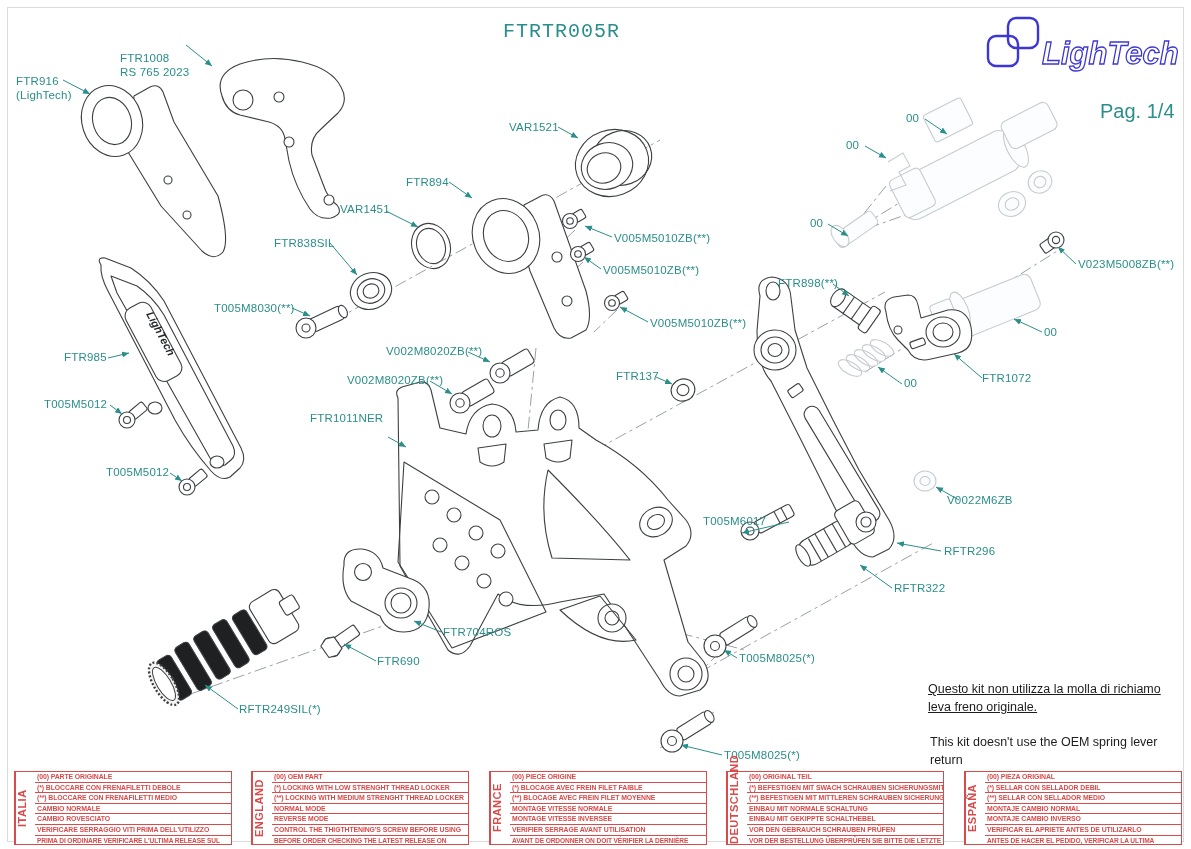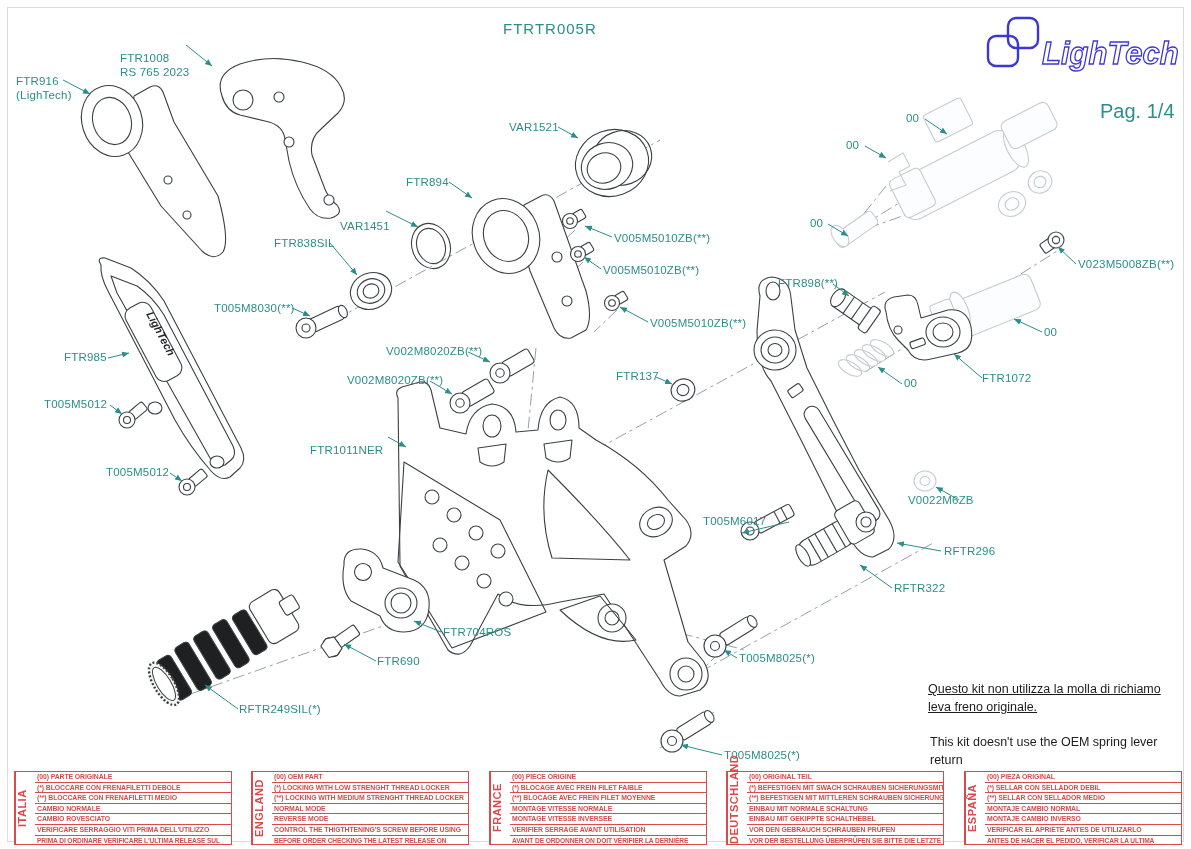--- a/index.html
+++ b/index.html
@@ -3,22 +3,22 @@
 <meta charset="utf-8">
 <style>
   html,body{margin:0;padding:0;background:#ffffff;}
   .page{position:relative;width:1191px;height:849px;background:#fff;overflow:hidden;
         font-family:"Liberation Sans",sans-serif;}
   .frame{position:absolute;left:7px;top:7px;width:1175px;height:833px;
          border:1px solid #d9dcdf;pointer-events:none;}
   svg.draw{position:absolute;left:0;top:0;}
   .callout{position:absolute;color:#2a8e8a;font-size:11.5px;line-height:1.2;
            white-space:pre-line;letter-spacing:0.2px;}
-  .title{position:absolute;left:503px;top:20px;color:#2a8e8a;font-size:15px;
-         letter-spacing:1px;}
+  .title{position:absolute;left:503px;top:20px;color:#2a8e8a;font-size:20px;
+         letter-spacing:1px;font-family:Liberation Mono, monospace;}
   .pag{position:absolute;left:1100px;top:100px;color:#2a8e8a;font-size:20px;text-align:right;}
   .note{position:absolute;color:#1c1c1c;font-size:12.5px;line-height:1.45;white-space:pre-line;}
   .note-it{left:928px;top:680px;width:255px;text-decoration:underline;}
   .note-en{left:930px;top:733px;width:260px;}
   .logo{position:absolute;left:984px;top:14px;}
   .lang-table{position:absolute;top:771px;height:74px;width:218px;border:1px solid #d94b4b;
               color:#d94b4b;display:flex;box-sizing:border-box;background:#fff;}
   .lang-cell{flex:0 0 19px;border-right:1px solid #d94b4b;writing-mode:vertical-rl;
              transform:rotate(180deg);text-align:center;font-size:11px;font-weight:bold;
              letter-spacing:0.5px;}
@@ -334,42 +334,42 @@
       <polyline points="722,755 681,745"></polyline>
     </g>
   </svg>
 
   <div class="callout" style="left:120px;top:52px">FTR1008
 RS 765 2023</div>
   <div class="callout" style="left:16px;top:75px">FTR916
 (LighTech)</div>
   <div class="callout" style="left:509px;top:121px">VAR1521</div>
   <div class="callout" style="left:406px;top:176px">FTR894</div>
-  <div class="callout" style="left:340px;top:220px">VAR1451</div>
+  <div class="callout" style="left:340px;top:203px">VAR1451</div>
   <div class="callout" style="left:274px;top:237px">FTR838SIL</div>
   <div class="callout" style="left:214px;top:302px">T005M8030(**)</div>
   <div class="callout" style="left:614px;top:232px">V005M5010ZB(**)</div>
   <div class="callout" style="left:603px;top:264px">V005M5010ZB(**)</div>
   <div class="callout" style="left:650px;top:317px">V005M5010ZB(**)</div>
   <div class="callout" style="left:778px;top:277px">FTR898(**)</div>
   <div class="callout" style="left:1078px;top:258px">V023M5008ZB(**)</div>
   <div class="callout" style="left:906px;top:112px">00</div>
   <div class="callout" style="left:846px;top:139px">00</div>
   <div class="callout" style="left:810px;top:217px">00</div>
   <div class="callout" style="left:1044px;top:326px">00</div>
   <div class="callout" style="left:904px;top:377px">00</div>
   <div class="callout" style="left:982px;top:372px">FTR1072</div>
   <div class="callout" style="left:64px;top:351px">FTR985</div>
   <div class="callout" style="left:386px;top:345px">V002M8020ZB(**)</div>
   <div class="callout" style="left:347px;top:374px">V002M8020ZB(**)</div>
   <div class="callout" style="left:44px;top:398px">T005M5012</div>
   <div class="callout" style="left:106px;top:466px">T005M5012</div>
-  <div class="callout" style="left:310px;top:444px">FTR1011NER</div>
+  <div class="callout" style="left:310px;top:412px">FTR1011NER</div>
   <div class="callout" style="left:616px;top:370px">FTR137</div>
-  <div class="callout" style="left:908px;top:494px">V0022M6ZB</div>
+  <div class="callout" style="left:947px;top:494px">V0022M6ZB</div>
   <div class="callout" style="left:703px;top:515px">T005M6017</div>
   <div class="callout" style="left:944px;top:545px">RFTR296</div>
   <div class="callout" style="left:894px;top:582px">RFTR322</div>
   <div class="callout" style="left:443px;top:626px">FTR704ROS</div>
   <div class="callout" style="left:377px;top:655px">FTR690</div>
   <div class="callout" style="left:239px;top:703px">RFTR249SIL(*)</div>
   <div class="callout" style="left:739px;top:652px">T005M8025(*)</div>
   <div class="callout" style="left:724px;top:749px">T005M8025(*)</div>
 
   <div class="title">FTRTR005R</div>

